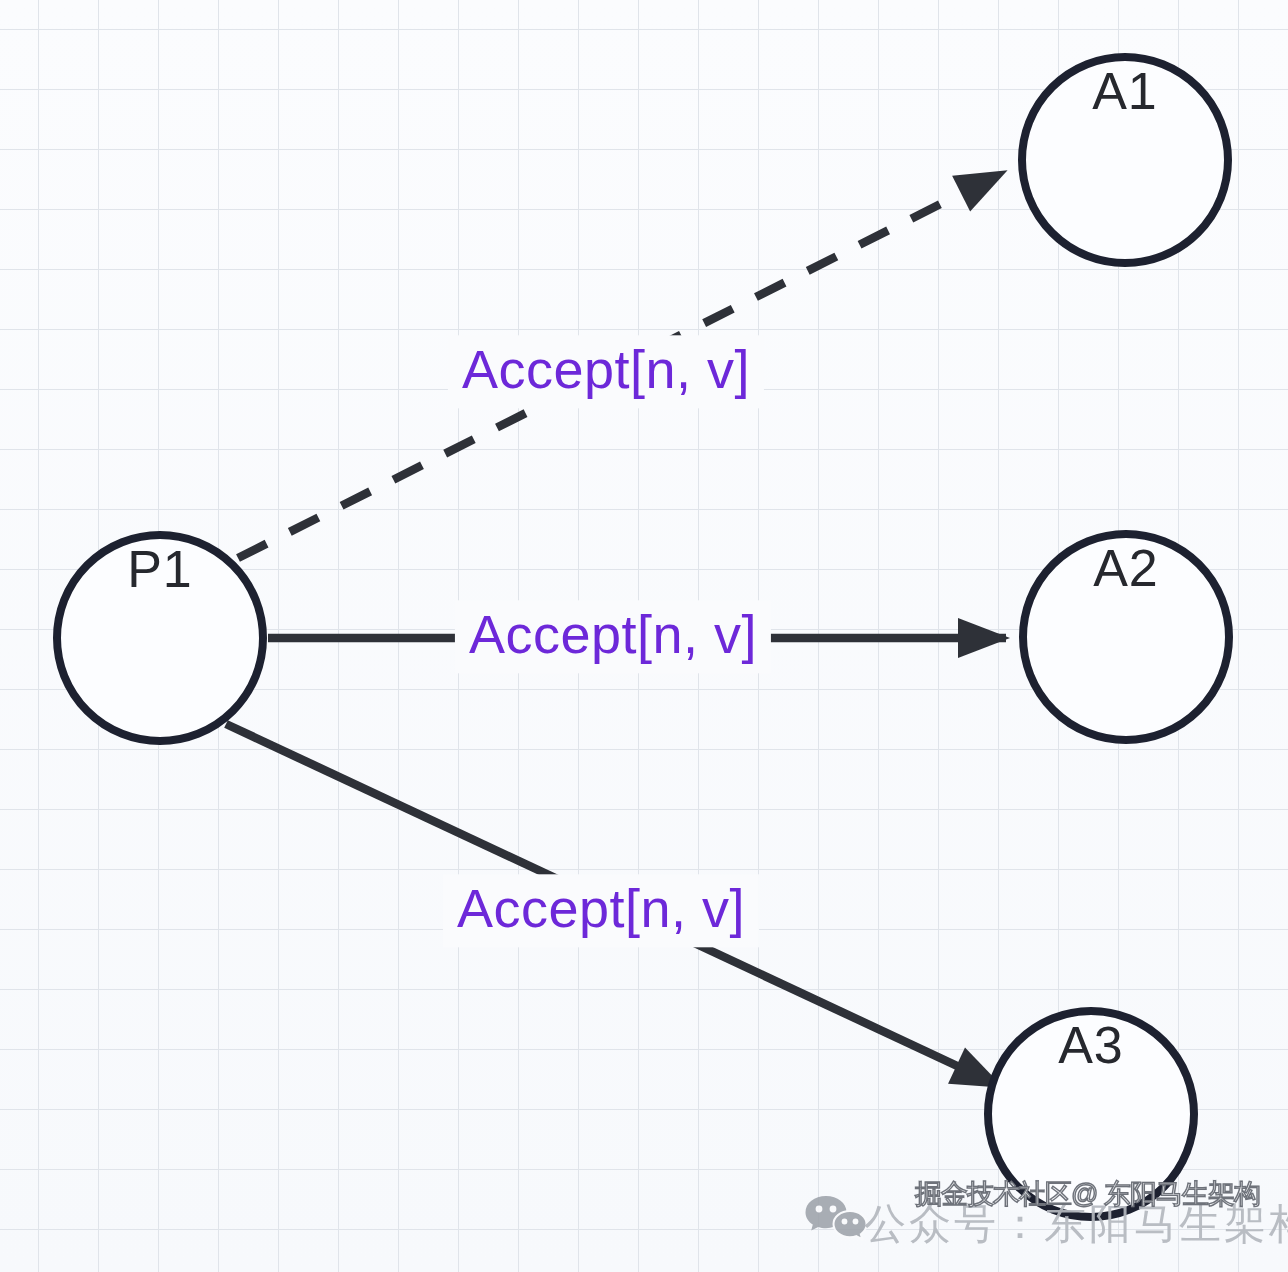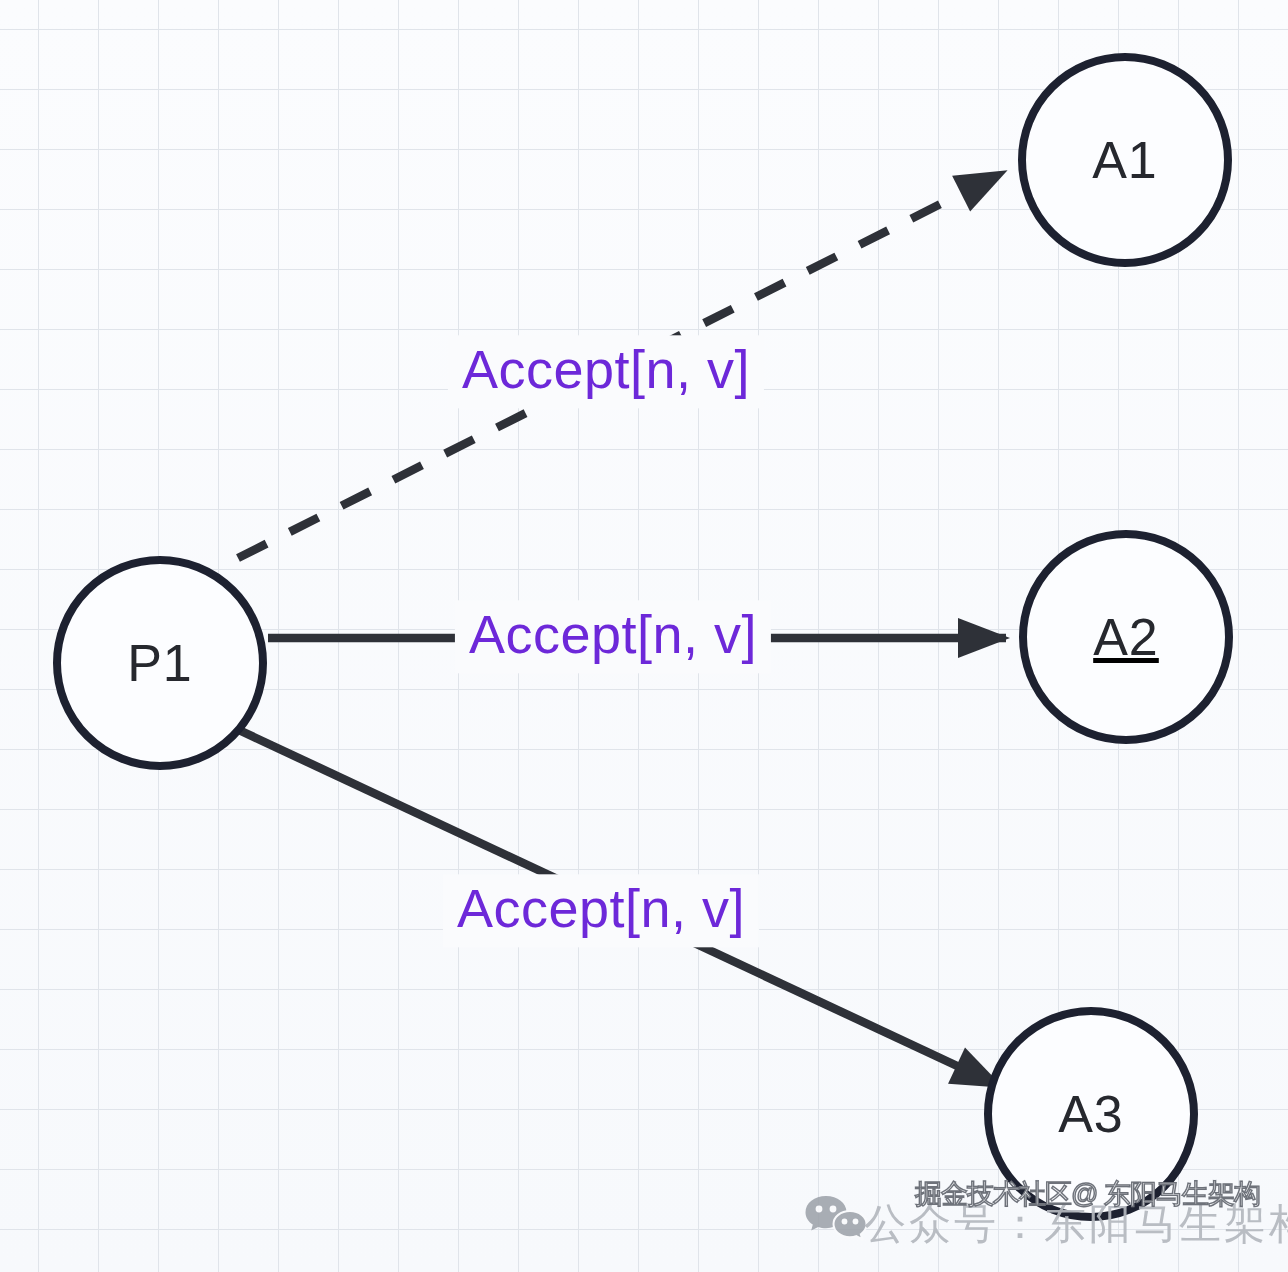--- a/index.html
+++ b/index.html
@@ -39,21 +39,20 @@
     line-height: 1.1;
   }
   .node {
     position: absolute;
     z-index: 4;
     box-sizing: border-box;
     border: 8px solid #1d2130;
     border-radius: 50%;
     background: #fcfdff;
     display: flex;
-    align-items: center;
     justify-content: center;
   }
   .node-label {
     font-size: 52px;
     color: #26282e;
     letter-spacing: 1px;
   }
   .watermark {
     position: absolute;
     left: 0; top: 0; width: 100%; height: 100%;
@@ -110,27 +109,27 @@
       </g>
   </svg>
 
   <div id="labels-layer">
       <div class="edge-label" style="left: 606px; top: 372px;">Accept[n, v]</div>
       <div class="edge-label" style="left: 613px; top: 637px;">Accept[n, v]</div>
       <div class="edge-label" style="left: 601px; top: 911px;">Accept[n, v]</div>
     </div>
 
   <div id="nodes-layer">
-      <div class="node" style="left: 53px; top: 556px; width: 214px; height: 214px;">
+      <div class="node" style="left: 53px; top: 531px; width: 214px; height: 214px;">
         <span class="node-label">P1</span>
       </div>
       <div class="node" style="left: 1018px; top: 53px; width: 214px; height: 214px;">
         <span class="node-label">A1</span>
       </div>
-      <div class="node" style="left: 1019px; top: 530px; width: 214px; height: 214px; text-decoration: underline;">
+      <div class="node" style="left: 1019px; top: 530px; width: 214px; height: 214px;">
         <span class="node-label">A2</span>
       </div>
       <div class="node" style="left: 984px; top: 1007px; width: 214px; height: 214px;">
         <span class="node-label">A3</span>
       </div>
     </div>
 
   <div class="watermark">
     <svg class="wechat-icon" viewBox="0 0 66 50" aria-hidden="true">
       <g fill="#9ba0a8">

